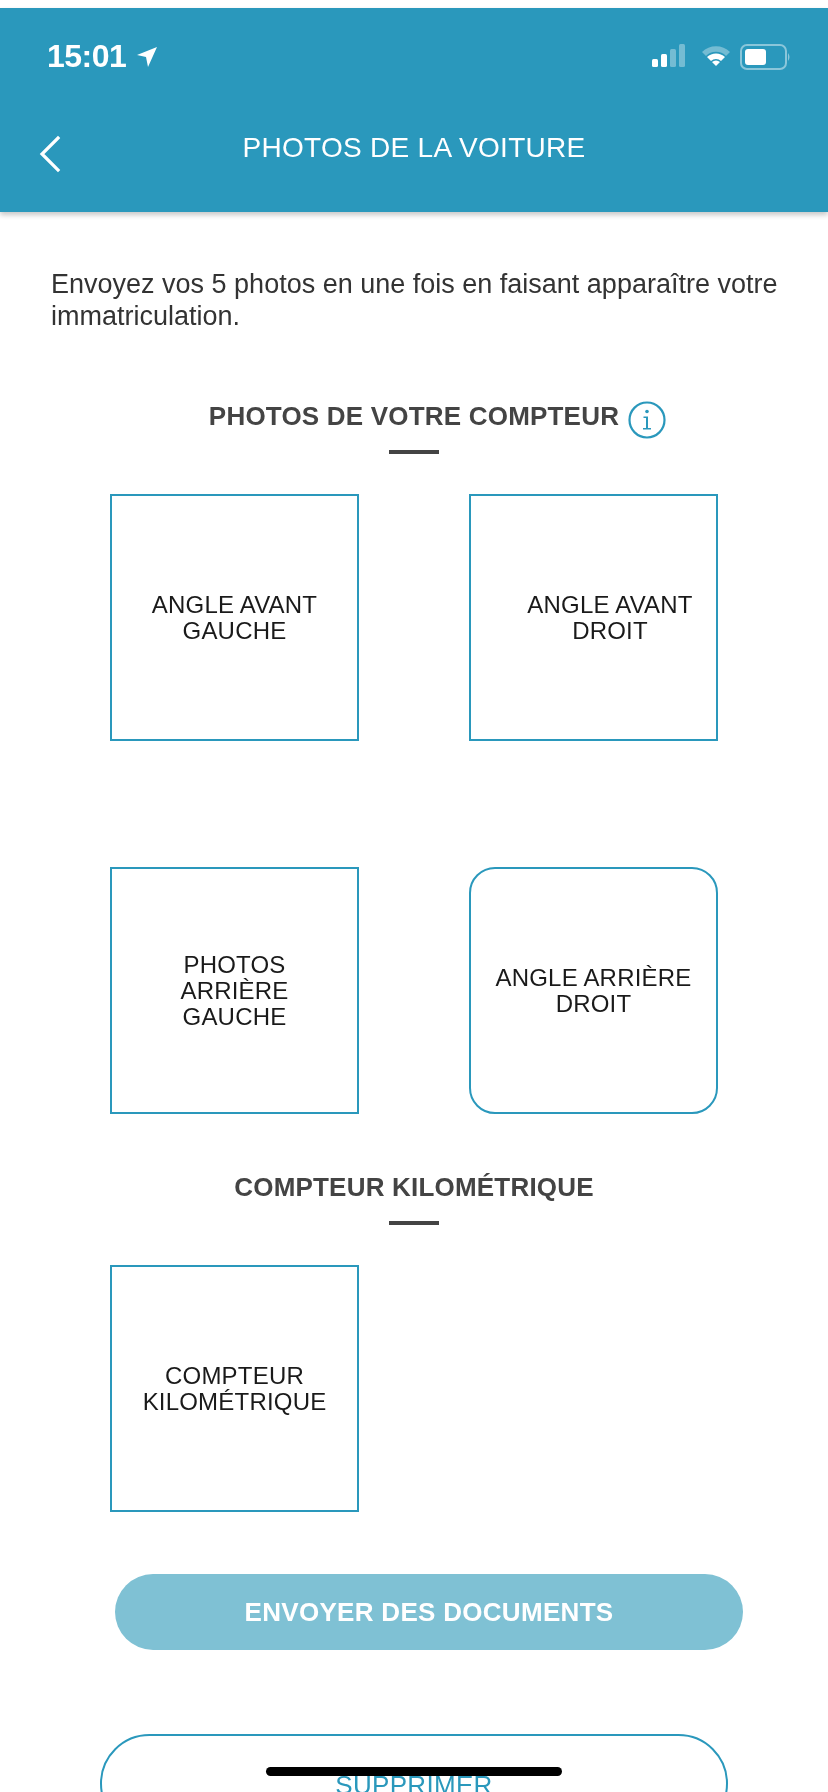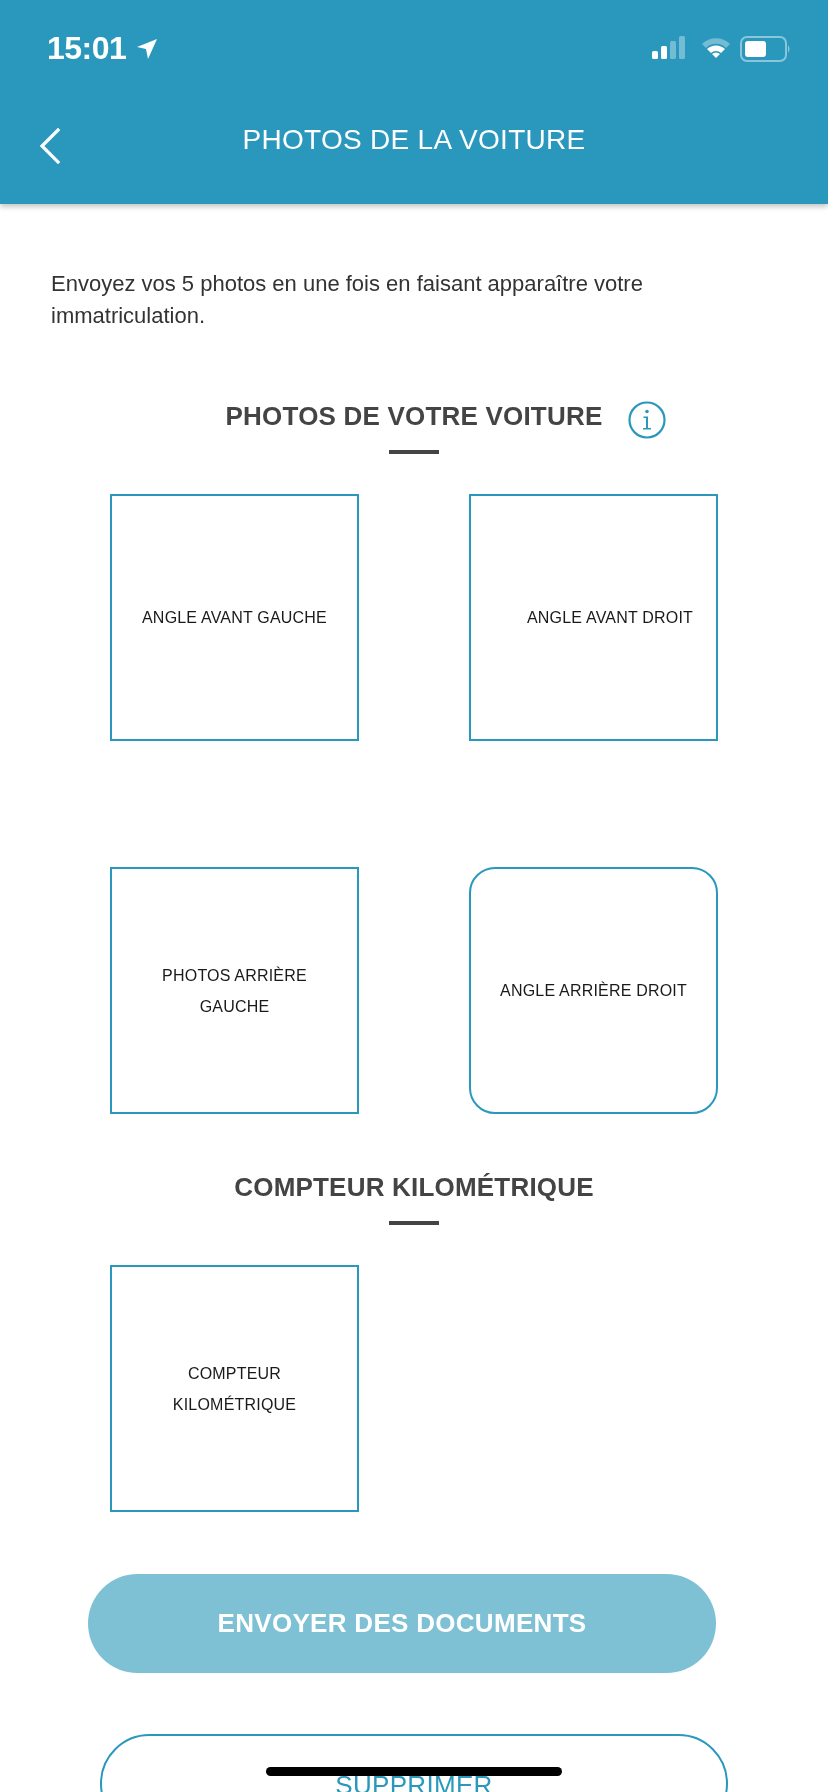--- a/index.html
+++ b/index.html
@@ -5,21 +5,21 @@
   * { box-sizing: border-box; margin: 0; padding: 0; }
   html, body {
     width: 828px; height: 1792px; overflow: hidden;
     background: #ffffff;
     font-family: "Liberation Sans", "DejaVu Sans", sans-serif;
   }
   .screen { position: relative; width: 828px; height: 1792px; overflow: hidden; background: #fff; }
 
   
   .header {
-    position: absolute; left: 0; top: 0; width: 828px; height: 204px;
+    position: absolute; left: 0; top: 8px; width: 828px; height: 204px;
     background: #2a98bc;
     box-shadow: 0 3px 5px rgba(0,0,0,0.22);
     z-index: 2;
   }
   .status-time {
     position: absolute; left: 47px; top: 30px;
     color: #fff; font-size: 32px; font-weight: 600; letter-spacing: -0.5px;
     font-family: "Liberation Sans", sans-serif;
   }
   .loc-icon { position: absolute; left: 134px; top: 36px; width: 26px; height: 26px; }
@@ -32,45 +32,45 @@
   }
   .nav-title {
     position: absolute; left: 0; width: 828px; top: 124px;
     text-align: center; color: #fff; font-size: 28px; font-weight: 300;
     letter-spacing: 0.3px;
   }
 
   
   .intro {
     position: absolute; left: 51px; top: 268px; width: 740px;
-    font-size: 22px; line-height: 32px; color: #333; font-weight: 300;
+    font-size: 27px; line-height: 32px; color: #333; font-weight: 300;
   }
 
   .section-title {
     position: absolute; left: 0; width: 828px; text-align: center;
     font-size: 26px; font-weight: 700; color: #444; letter-spacing: 0.2px;
   }
   .section-underline {
     position: absolute; left: 389px; width: 50px; height: 4px; background: #444;
   }
   .info-icon { position: absolute; left: 627px; top: 400px; width: 40px; height: 40px; cursor: pointer; }
 
   .photo-box {
     position: absolute; width: 249px; height: 247px;
     border: 2px solid #2a98bc; background: #fff;
     display: flex; align-items: center; justify-content: center;
     text-align: center; cursor: pointer;
     padding: 0 14px;
   }
   .photo-label {
-    font-size: 16px; line-height: 31px; color: #1a1a1a; letter-spacing: 0.2px;
+    font-size: 24px; line-height: 26px; color: #1a1a1a; letter-spacing: 0.2px;
   }
 
   .btn-primary {
-    position: absolute; left: 88px; top: 1574px; width: 628px; height: 99px;
+    position: absolute; left: 115px; top: 1574px; width: 628px; height: 76px;
     border-radius: 50px; background: #7fc1d4; border: none;
     display: flex; align-items: center; justify-content: center; cursor: pointer;
   }
   .btn-primary span { color: #fff; font-size: 26px; font-weight: 700; letter-spacing: 0.3px; }
 
   .btn-outline {
     position: absolute; left: 100px; top: 1734px; width: 628px; height: 99px;
     border-radius: 50px; background: #fff; border: 2px solid #2a98bc;
     display: flex; align-items: flex-start; justify-content: center; cursor: pointer;
     padding-top: 34px;
@@ -112,21 +112,21 @@
     <div class="back-btn">
       <svg width="44" height="52" viewBox="0 0 44 52">
         <path d="M28 10 L12 26 L28 42" fill="none" stroke="#fff" stroke-width="3.2" stroke-linecap="square"></path>
       </svg>
     </div>
     <div class="nav-title">PHOTOS DE LA VOITURE</div>
   </div>
 
   <div class="intro">Envoyez vos 5 photos en une fois en faisant apparaître votre immatriculation.</div>
 
-  <div class="section-title" style="top:401px;">PHOTOS DE VOTRE VOITURE</div>
+  <div class="section-title" style="top:401px;">PHOTOS DE VOTRE COMPTEUR</div>
   <div class="section-underline" style="top:450px;"></div>
   <svg class="info-icon" viewBox="0 0 40 40">
     <circle cx="20" cy="20" r="17.5" fill="none" stroke="#2a98bc" stroke-width="2.2"></circle>
     <circle cx="20" cy="11.5" r="1.8" fill="#2a98bc"></circle>
     <path d="M16.5 16.5 L21 16.5 L21 28 L24 28 L24 29.5 L16 29.5 L16 28 L19 28 L19 18 L16.5 18 Z" fill="#2a98bc"></path>
   </svg>
 
   <div class="photo-box" style="left:110px; top:494px;">
     <span class="photo-label">ANGLE AVANT GAUCHE</span>
   </div>

